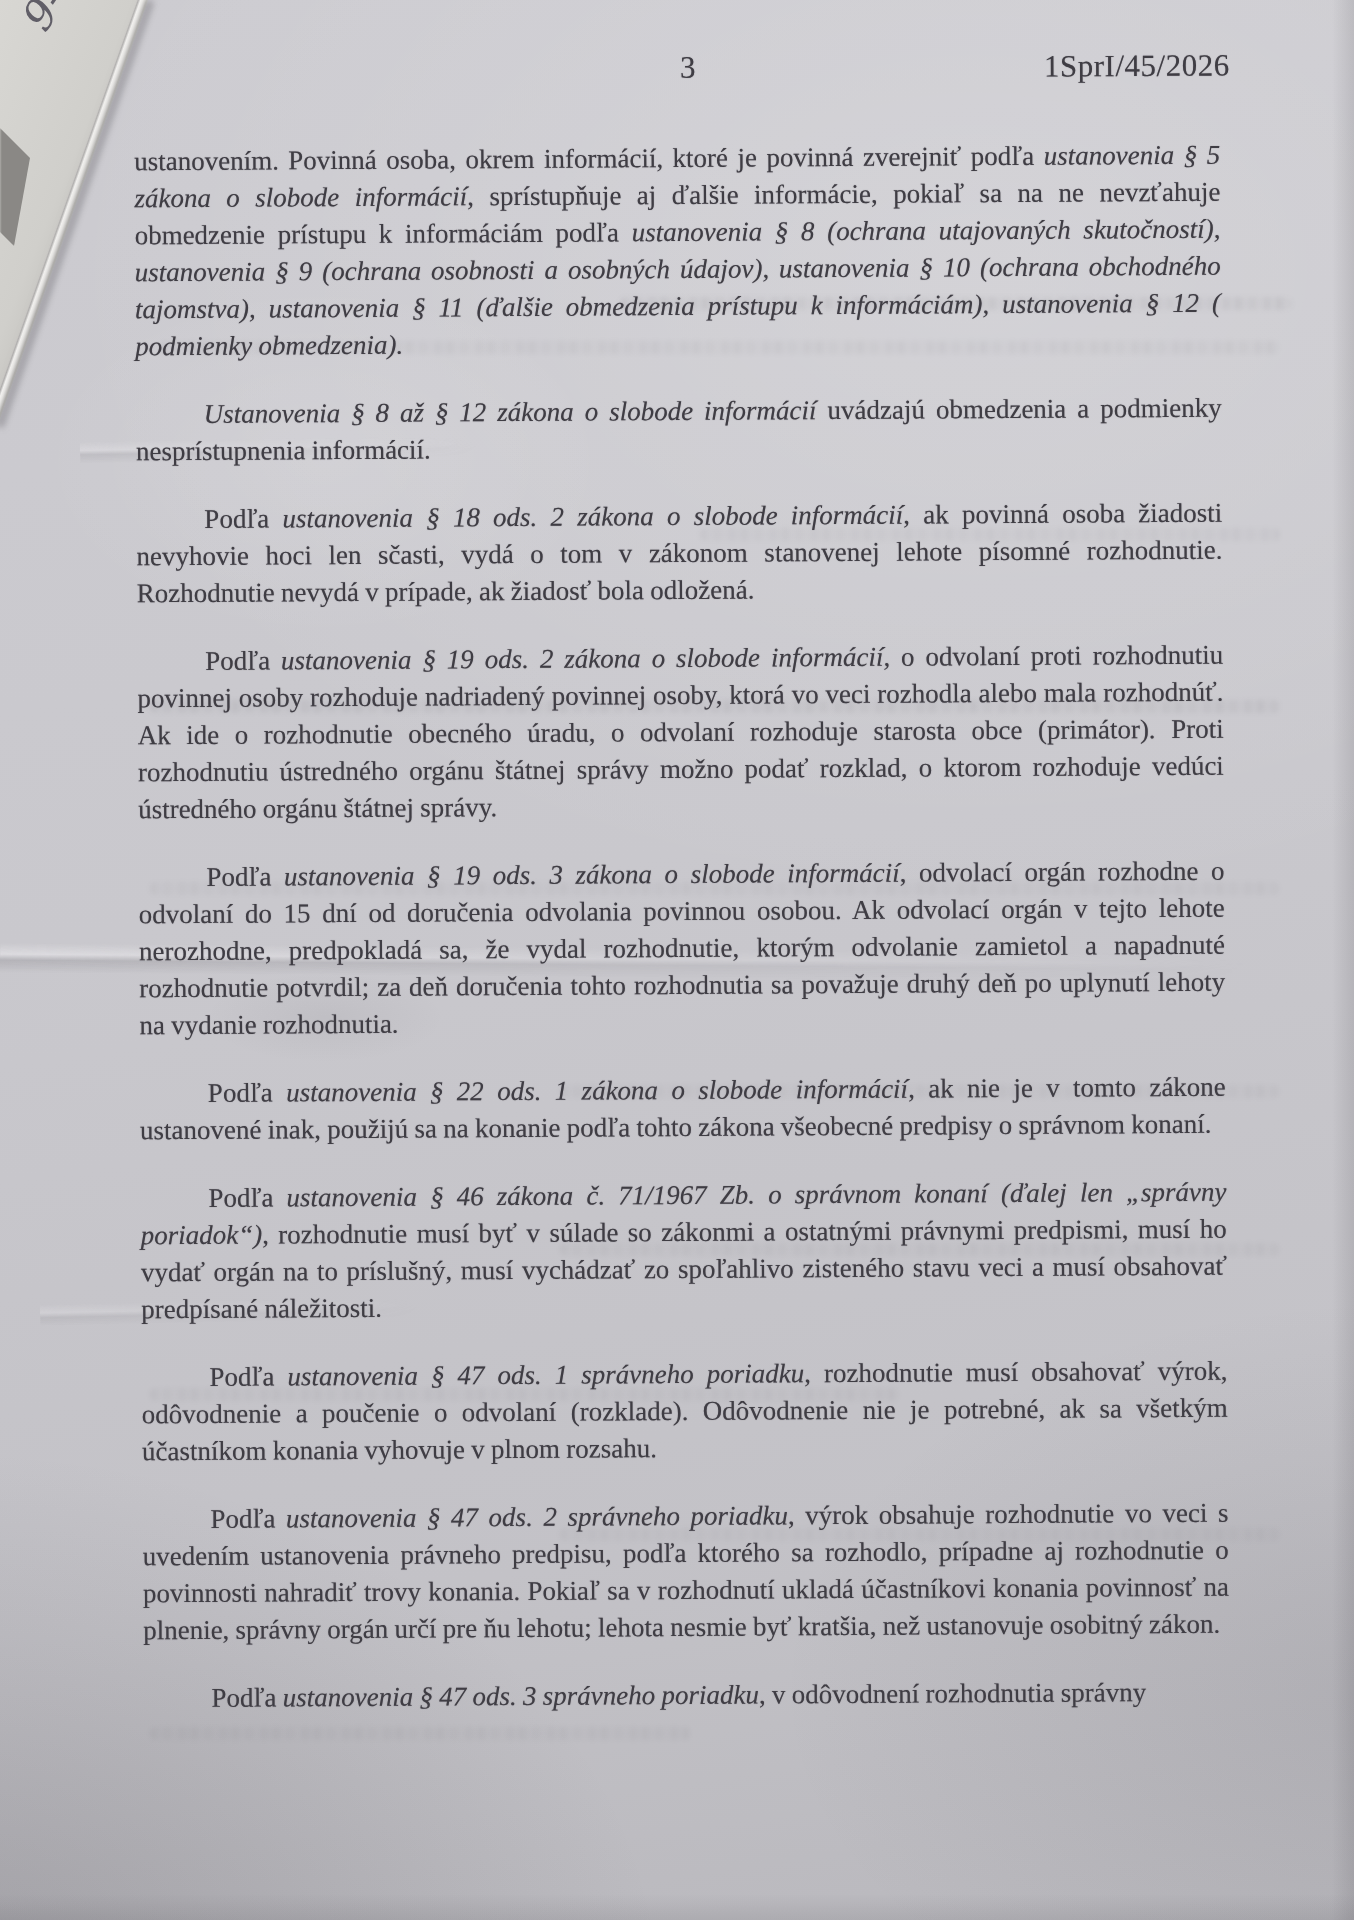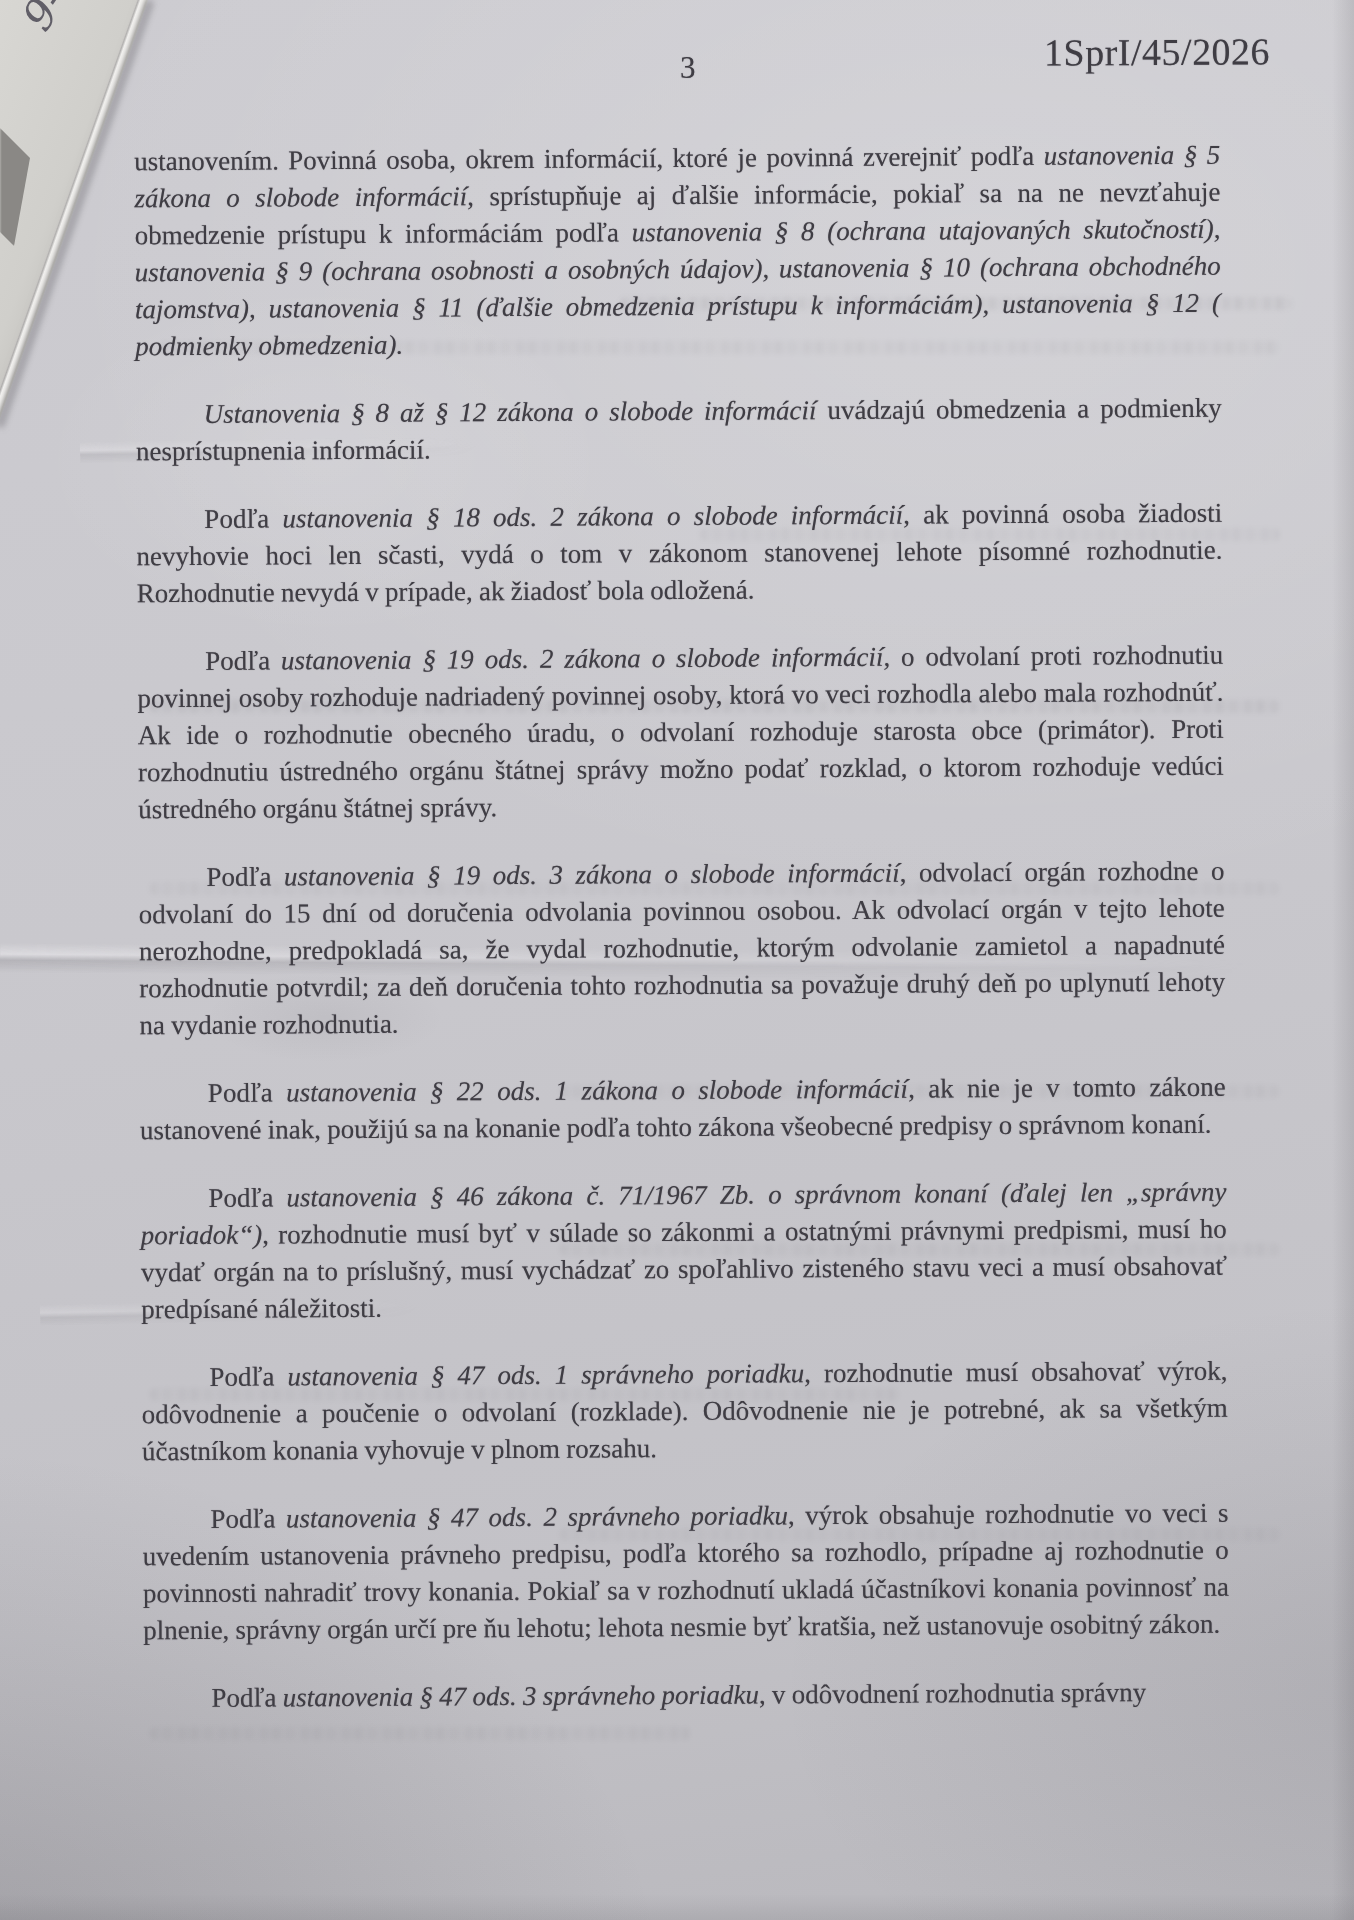--- a/index.html
+++ b/index.html
@@ -32,22 +32,22 @@
     top: 50px;
     width: 40px;
     text-align: center;
     font-size: 31px;
     letter-spacing: 0.5px;
     text-shadow: 0 0 1px rgba(63,61,68,0.55);
   }
   .case-reference {
     position: absolute;
     left: 1044px;
-    top: 30px;
-    font-size: 38px;
+    top: 48px;
+    font-size: 31px;
     letter-spacing: 0.5px;
     white-space: nowrap;
     text-shadow: 0 0 1px rgba(63,61,68,0.55);
     transform: rotate(-0.3deg);
   }
 
   
   .document-body {
     position: absolute;
     left: 134px;

